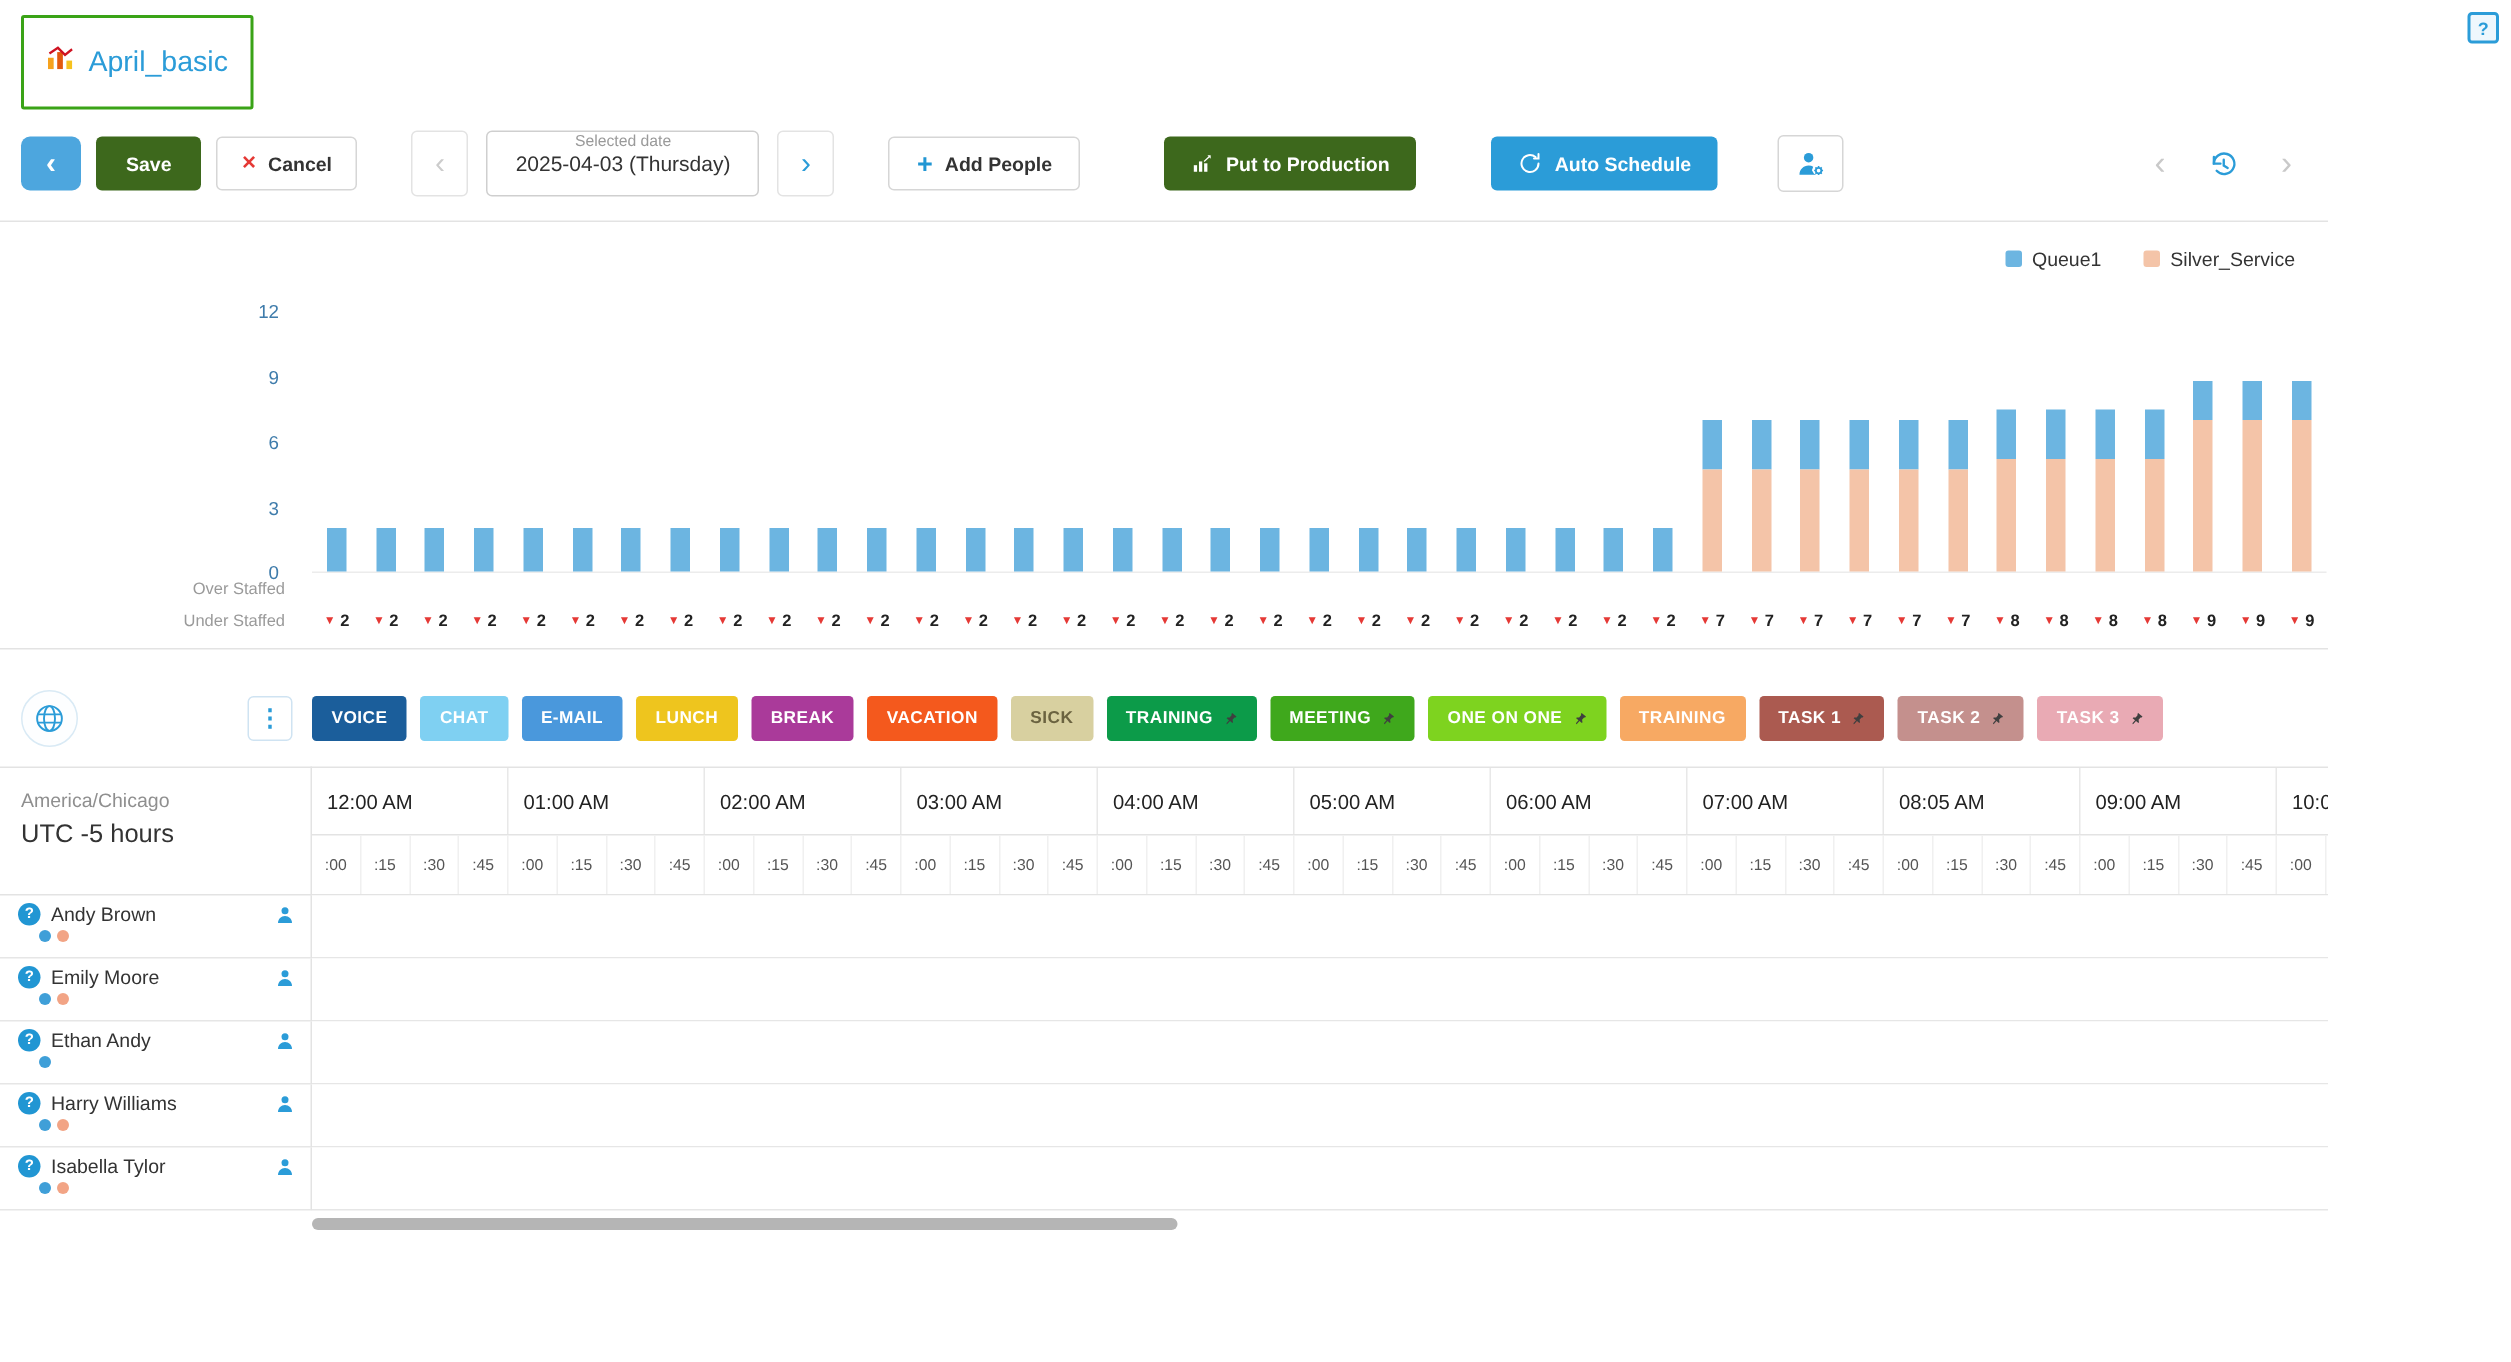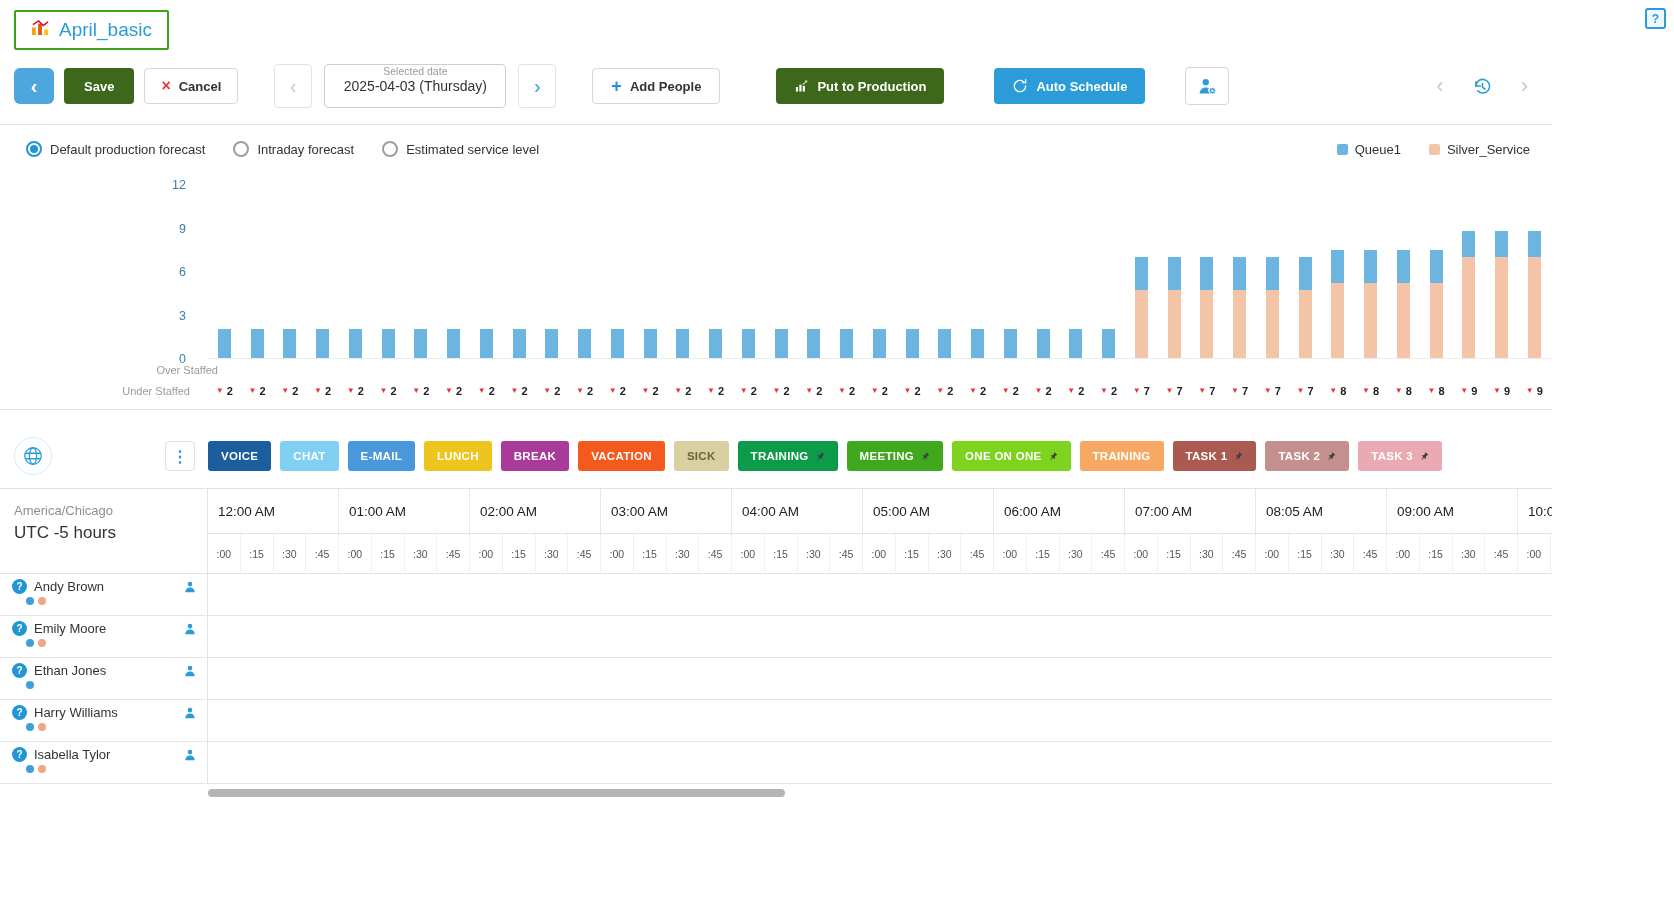--- a/index.html
+++ b/index.html
@@ -7,21 +7,21 @@
   body {
     width:1674px; height:908px; background:#fff; overflow:hidden; position:relative;
     font-family:"Liberation Sans","DejaVu Sans",sans-serif; color:#333;
   }
   .content { width:1552px; }
 
   
   .page-header { display:flex; align-items:center; gap:18px; padding:10px 0 6px 14px; }
   .page-title { font-size:27px; font-weight:500; color:#1e1e1e; margin:0; }
   .schedule-name { display:flex; align-items:center; gap:9px; border:2px solid #3aa317; border-radius:2px;
-                   padding:7px 15px; color:#2b9cd8; font-size:19px; cursor:pointer; background:#fff; }
+                   padding:18px 15px; color:#2b9cd8; font-size:19px; cursor:pointer; background:#fff; }
   .help-corner { position:absolute; top:8px; right:8px; width:21px; height:21px; border:2px solid #2b9cd8;
                  border-radius:3px; color:#2b9cd8; font-weight:700; font-size:12px; background:#eef7fd;
                  display:flex; align-items:center; justify-content:center; cursor:pointer; }
 
   
   .toolbar { display:flex; align-items:center; padding:8px 14px 16px 14px; gap:10px; }
   .btn { height:36px; border:none; border-radius:4px; font-size:13px; font-weight:700; font-family:inherit;
          display:inline-flex; align-items:center; gap:8px; cursor:pointer; }
   .btn-back { width:40px; justify-content:center; background:#4da6de; color:#fff; font-size:20px; border-radius:6px; }
   .btn-save { background:#3d681c; color:#fff; padding:0 20px; }
@@ -57,21 +57,21 @@
 
   .chart-area { display:flex; margin-top:12px; }
   .chart-yaxis { width:208px; flex:none; position:relative; }
   .ytick { position:absolute; right:22px; transform:translateY(50%); font-size:12.5px; color:#3f7cab; }
   .chart-plot { display:flex; width:1342.75px; height:174px; align-items:flex-end; border-bottom:1px solid #ececec; }
   .bar-slot { width:32.75px; height:100%; flex:none; display:flex; align-items:flex-end; justify-content:center; }
   .bar { display:flex; flex-direction:column; justify-content:flex-end; width:13px; height:100%; }
   .seg { width:100%; }
 
   .staff-row { display:flex; align-items:center; }
-  .staff-row.over { height:18px; margin-top:2px;margin-left:28px; }
+  .staff-row.over { height:18px; margin-top:2px; }
   .staff-row.under { height:24px; }
   .staff-label { width:208px; flex:none; text-align:right; padding-right:18px; font-size:11px; color:#9a9a9a; }
   .staff-cells { display:flex; width:1342.75px; }
   .u-cell { width:32.75px; flex:none; display:flex; align-items:center; justify-content:center; gap:3px;
             font-size:11px; font-weight:700; color:#222; }
   .u-arrow { font-size:8px; color:#e53935; line-height:1; }
 
   
   .schedule { display:flex; margin-top:14px; }
   .sched-left { width:208px; flex:none; }
@@ -205,34 +205,20 @@
           </svg>
       </button>
       <button class="ghost">
           <span>›</span>
         </button>
     </div>
   </div>
 
   <section class="forecast">
     <div class="f-options">
-      <div style="display:flex;align-items:center">
-          <label class="radio-opt">
-            <span class="radio sel"></span>
-            <span>Default production forecast</span>
-          </label>
-          <label class="radio-opt">
-            <span class="radio"></span>
-            <span>Intraday forecast</span>
-          </label>
-          <label class="radio-opt">
-            <span class="radio"></span>
-            <span>Estimated service level</span>
-          </label>
-        </div>
       <div class="legend">
           <div class="legend-item">
             <span class="swatch" style="background: rgb(108, 181, 225);"></span>
             <span>Queue1</span>
           </div>
           <div class="legend-item">
             <span class="swatch" style="background: rgb(244, 196, 168);"></span>
             <span>Silver_Service</span>
           </div>
         </div>
@@ -686,21 +672,21 @@
               </button>
             </div>
             <div class="emp-dots">
               <span class="dot" style="background: rgb(63, 159, 216);"></span>
               <span class="dot" style="background: rgb(242, 164, 133);"></span>
             </div>
           </div>
           <div class="emp-row">
             <div class="emp-line1">
               <span class="q-ico">?</span>
-              <span class="emp-name">Ethan Jones</span>
+              <span class="emp-name">Ethan Andy</span>
               <button class="emp-person">
                 <svg viewBox="0 0 24 24" width="14" height="14" fill="#2b9cd8">
                   <circle cx="12" cy="7" r="4"></circle>
                   <path d="M4 21c0-4.4 3.6-8 8-8s8 3.6 8 8z"></path>
                 </svg>
               </button>
             </div>
             <div class="emp-dots">
               <span class="dot" style="background: rgb(63, 159, 216);"></span>
             </div>

